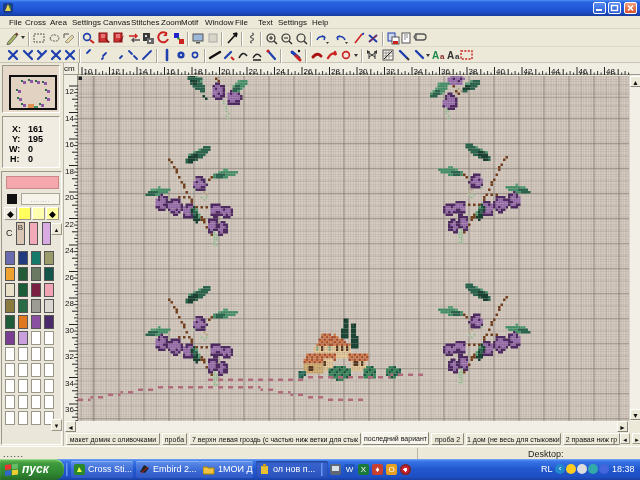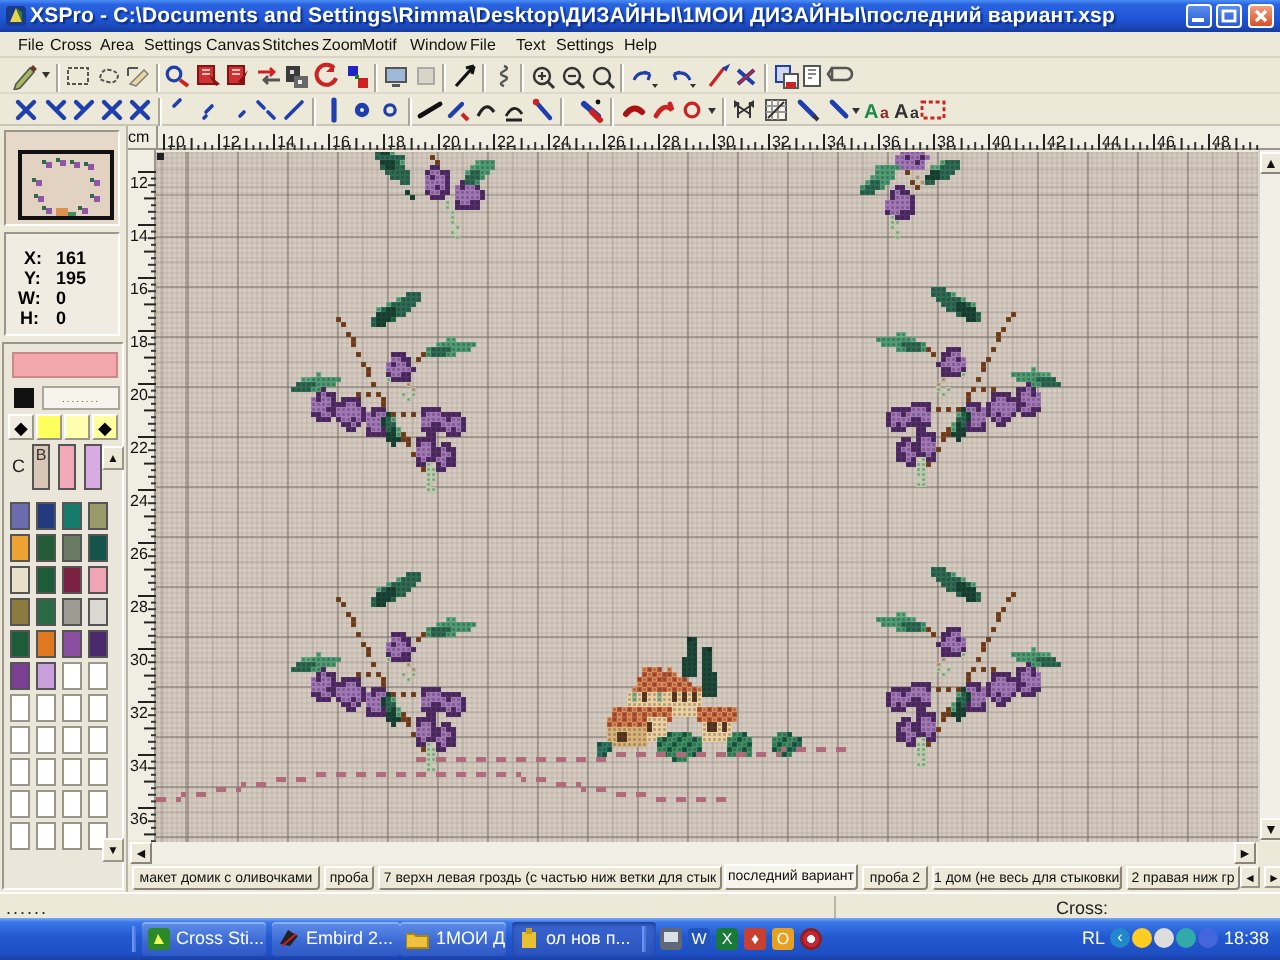--- a/index.html
+++ b/index.html
@@ -65,21 +65,20 @@
 svg { display:block; }
 text { font-family:"Liberation Sans",sans-serif; }
 </style></head><body>
 <div id="scr">
  <div class="abs" id="title">
    <svg width="12" height="12" style="position:absolute;left:2px;top:2px">
         <rect x="1" y="1" width="10" height="10" rx="2" fill="#1a3a8a"></rect>
         <path d="M3 9 L6 2 L9 9 z" fill="#e8d44a"></path>
         <path d="M6 2 L9 9 L9 4 z" fill="#3a7a3a"></path>
       </svg>
-   <span class="txt">XSPro - C:\Documents and Settings\Rimma\Desktop\ДИЗАЙНЫ\1МОИ ДИЗАЙНЫ\последний вариант.xsp</span>
    <div class="wbtn" style="right:34px">
         <svg width="11" height="10">
           <rect x="2" y="6" width="6" height="2" fill="#fff"></rect>
         </svg>
       </div>
    <div class="wbtn" style="right:19px">
         <svg width="11" height="10">
           <rect x="2.5" y="2.5" width="6" height="5" fill="none" stroke="#fff" stroke-width="1.4"></rect>
         </svg>
       </div>
@@ -2066,23 +2065,34 @@
       <div class="tab" style="left:98px;width:25px">проба</div>
       <div class="tab" style="left:125px;width:172px">7 верхн левая гроздь (с частью ниж ветки для стык</div>
       <div class="tab tab-act" style="left:298px;width:67px">последний вариант</div>
       <div class="tab" style="left:367px;width:33px">проба 2</div>
       <div class="tab" style="left:402px;width:95px">1 дом (не весь для стыковки)</div>
       <div class="tab" style="left:499px;width:57px">2 правая ниж гр</div>
     </div>
  <div class="abs" id="status">
    <span style="position:absolute;left:3px;top:2px;letter-spacing:1px">......</span>
    <div style="position:absolute;left:417px;top:1px;width:1px;height:11px;background:#b8b4a8"></div>
-   <span style="position:absolute;left:528px;top:2px">Cross:</span>
+   <span style="position:absolute;left:528px;top:2px">Desktop:</span>
  </div>
  <div class="abs" id="taskbar">
+   <div id="startbtn">
+        <svg width="15" height="14" style="position:absolute;left:4px;top:3px">
+          <g transform="skewY(-6)">
+            <rect x="1" y="3" width="6" height="5" fill="#e33"></rect>
+            <rect x="8" y="3" width="6" height="5" fill="#6b6"></rect>
+            <rect x="1" y="9" width="6" height="5" fill="#36c"></rect>
+            <rect x="8" y="9" width="6" height="5" fill="#ec3"></rect>
+          </g>
+        </svg>
+        <span style="position:absolute;left:22px">пуск</span>
+      </div>
    <div style="position:absolute;left:66px;top:4px;width:2px;height:13px;background:#4a7ae0;border-left:1px solid #6a95ea"></div>
    <div class="taskbtn" style="left:71px;width:62px">
         <svg width="11" height="11" style="position:absolute;left:3px;top:3px">
           <rect width="11" height="11" rx="2" fill="#2a8a2a"></rect>
           <path d="M3 8 L5 3 L8 8z" fill="#ef5"></path>
         </svg>
         <span style="position:absolute;left:17px">Cross Sti...</span>
       </div>
    <div class="taskbtn" style="left:136px;width:64px">
         <svg width="11" height="11" style="position:absolute;left:3px;top:3px">

